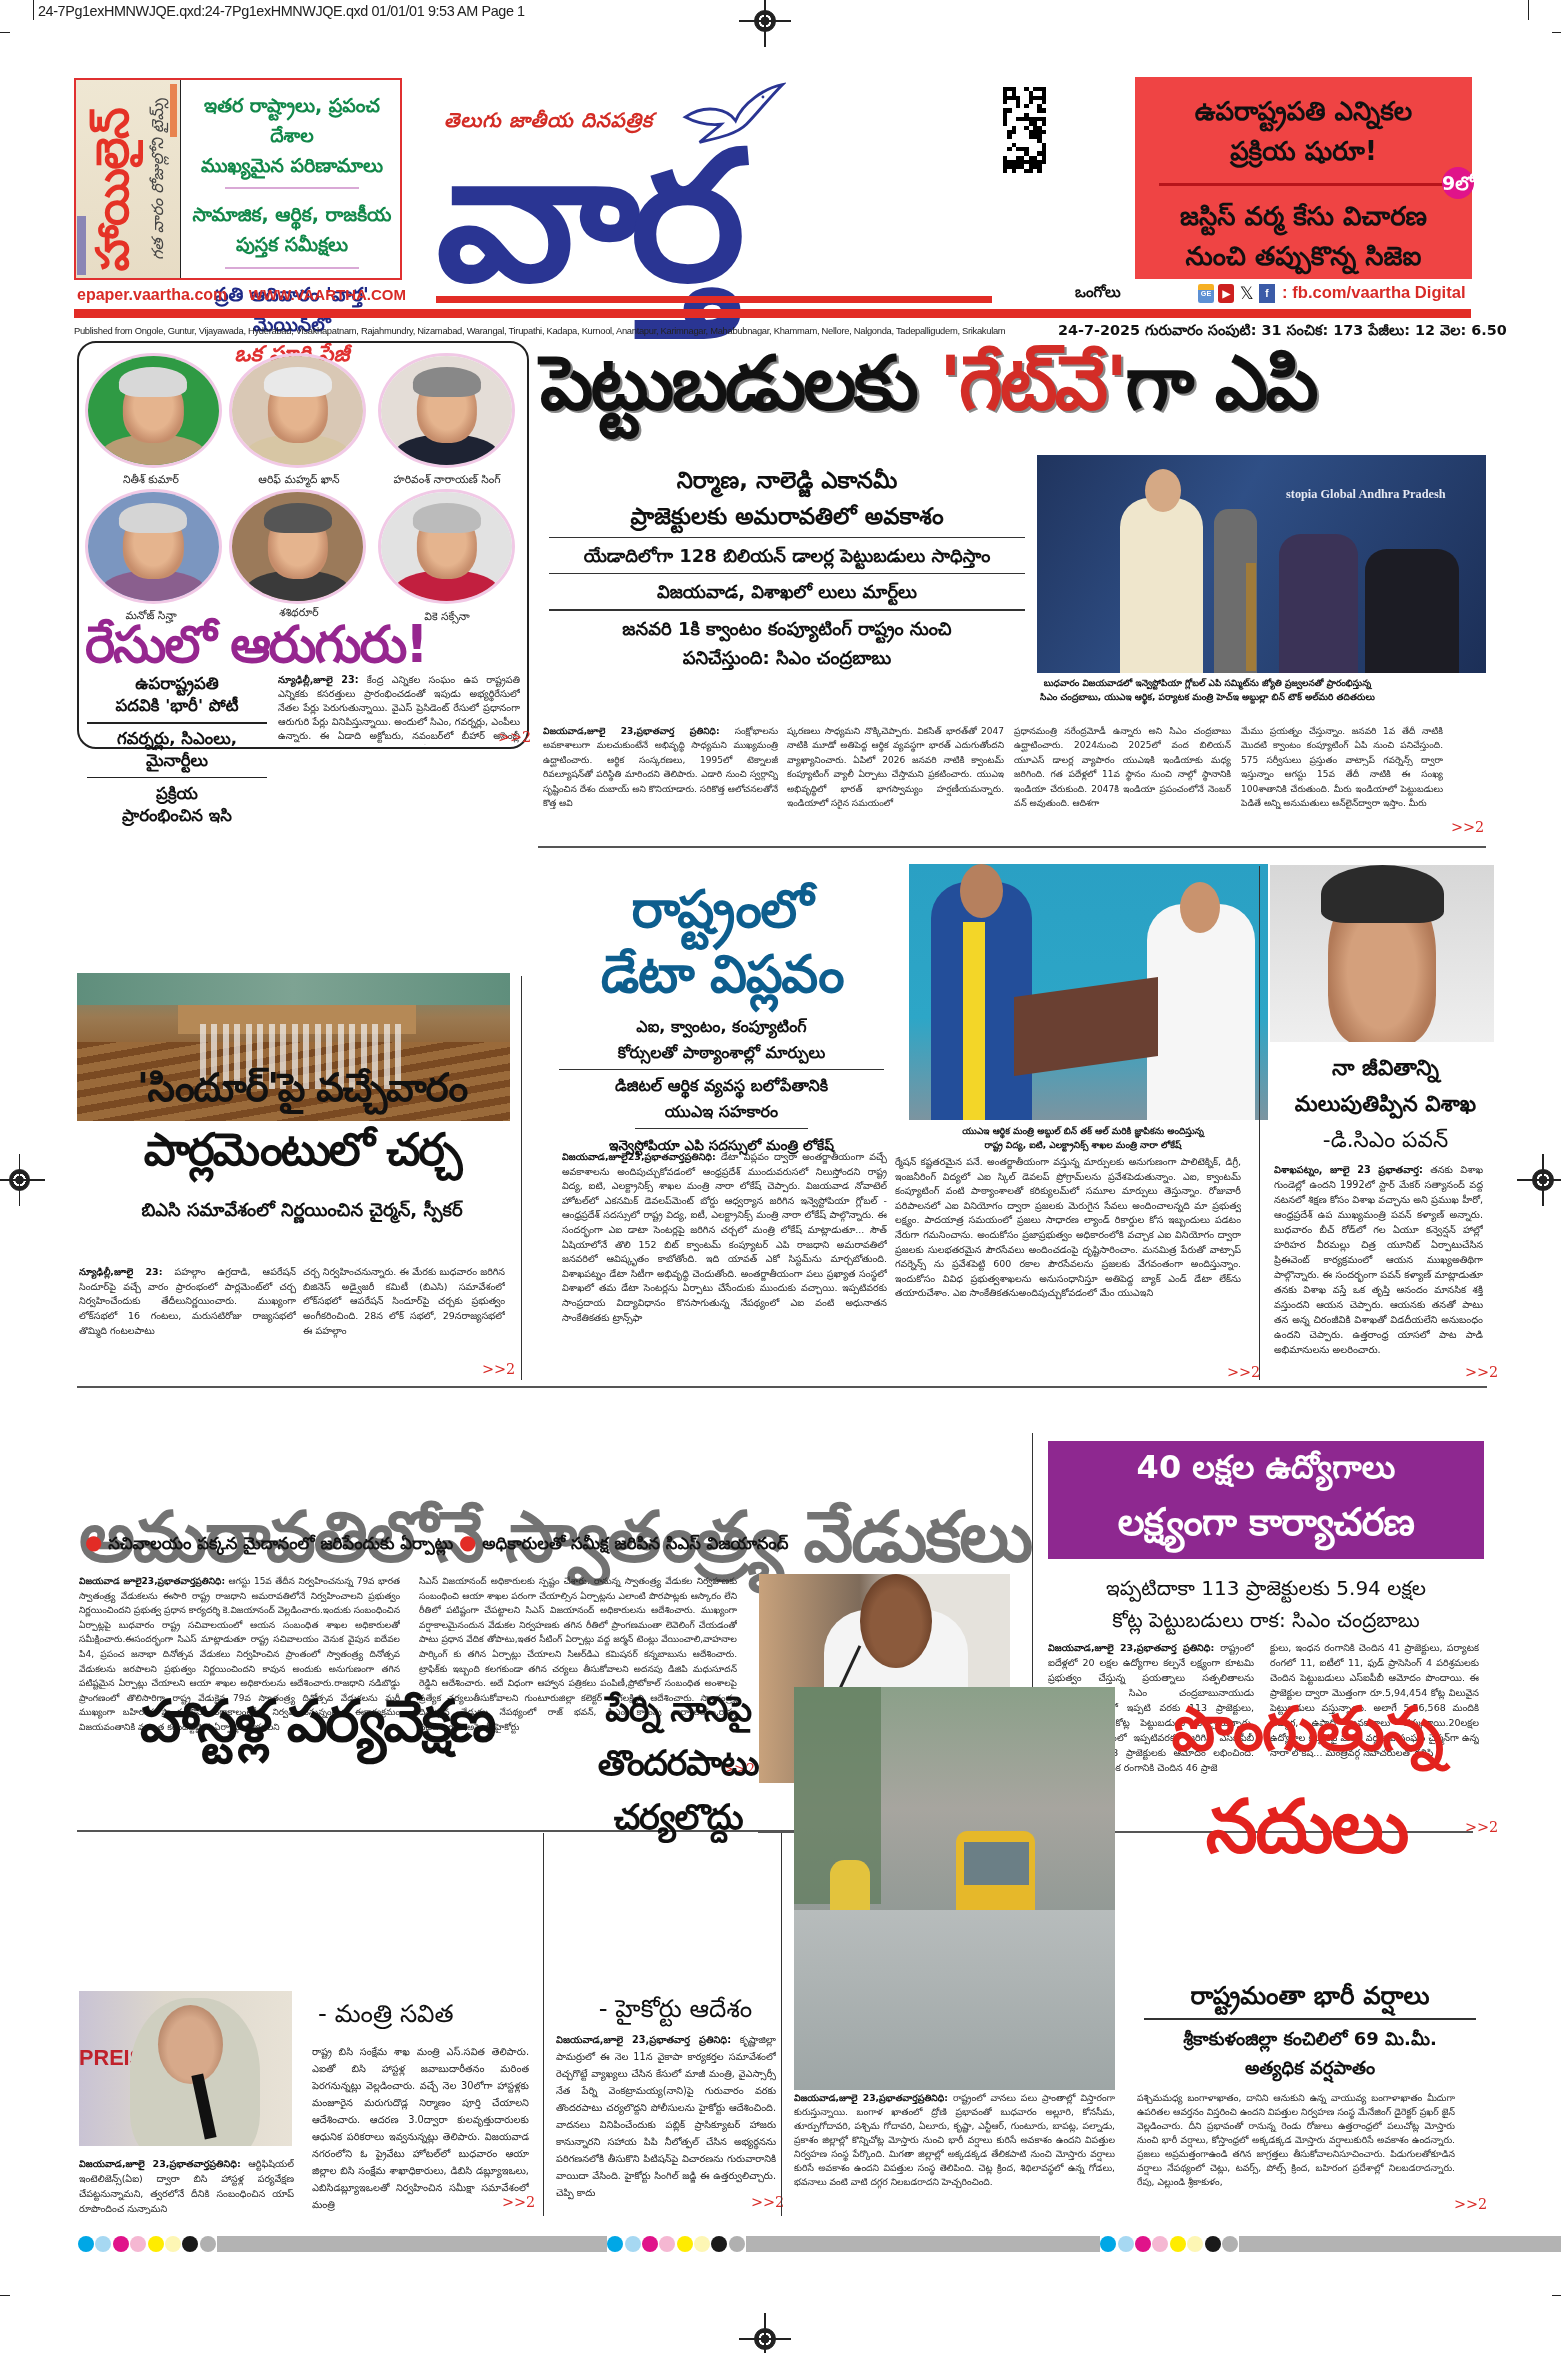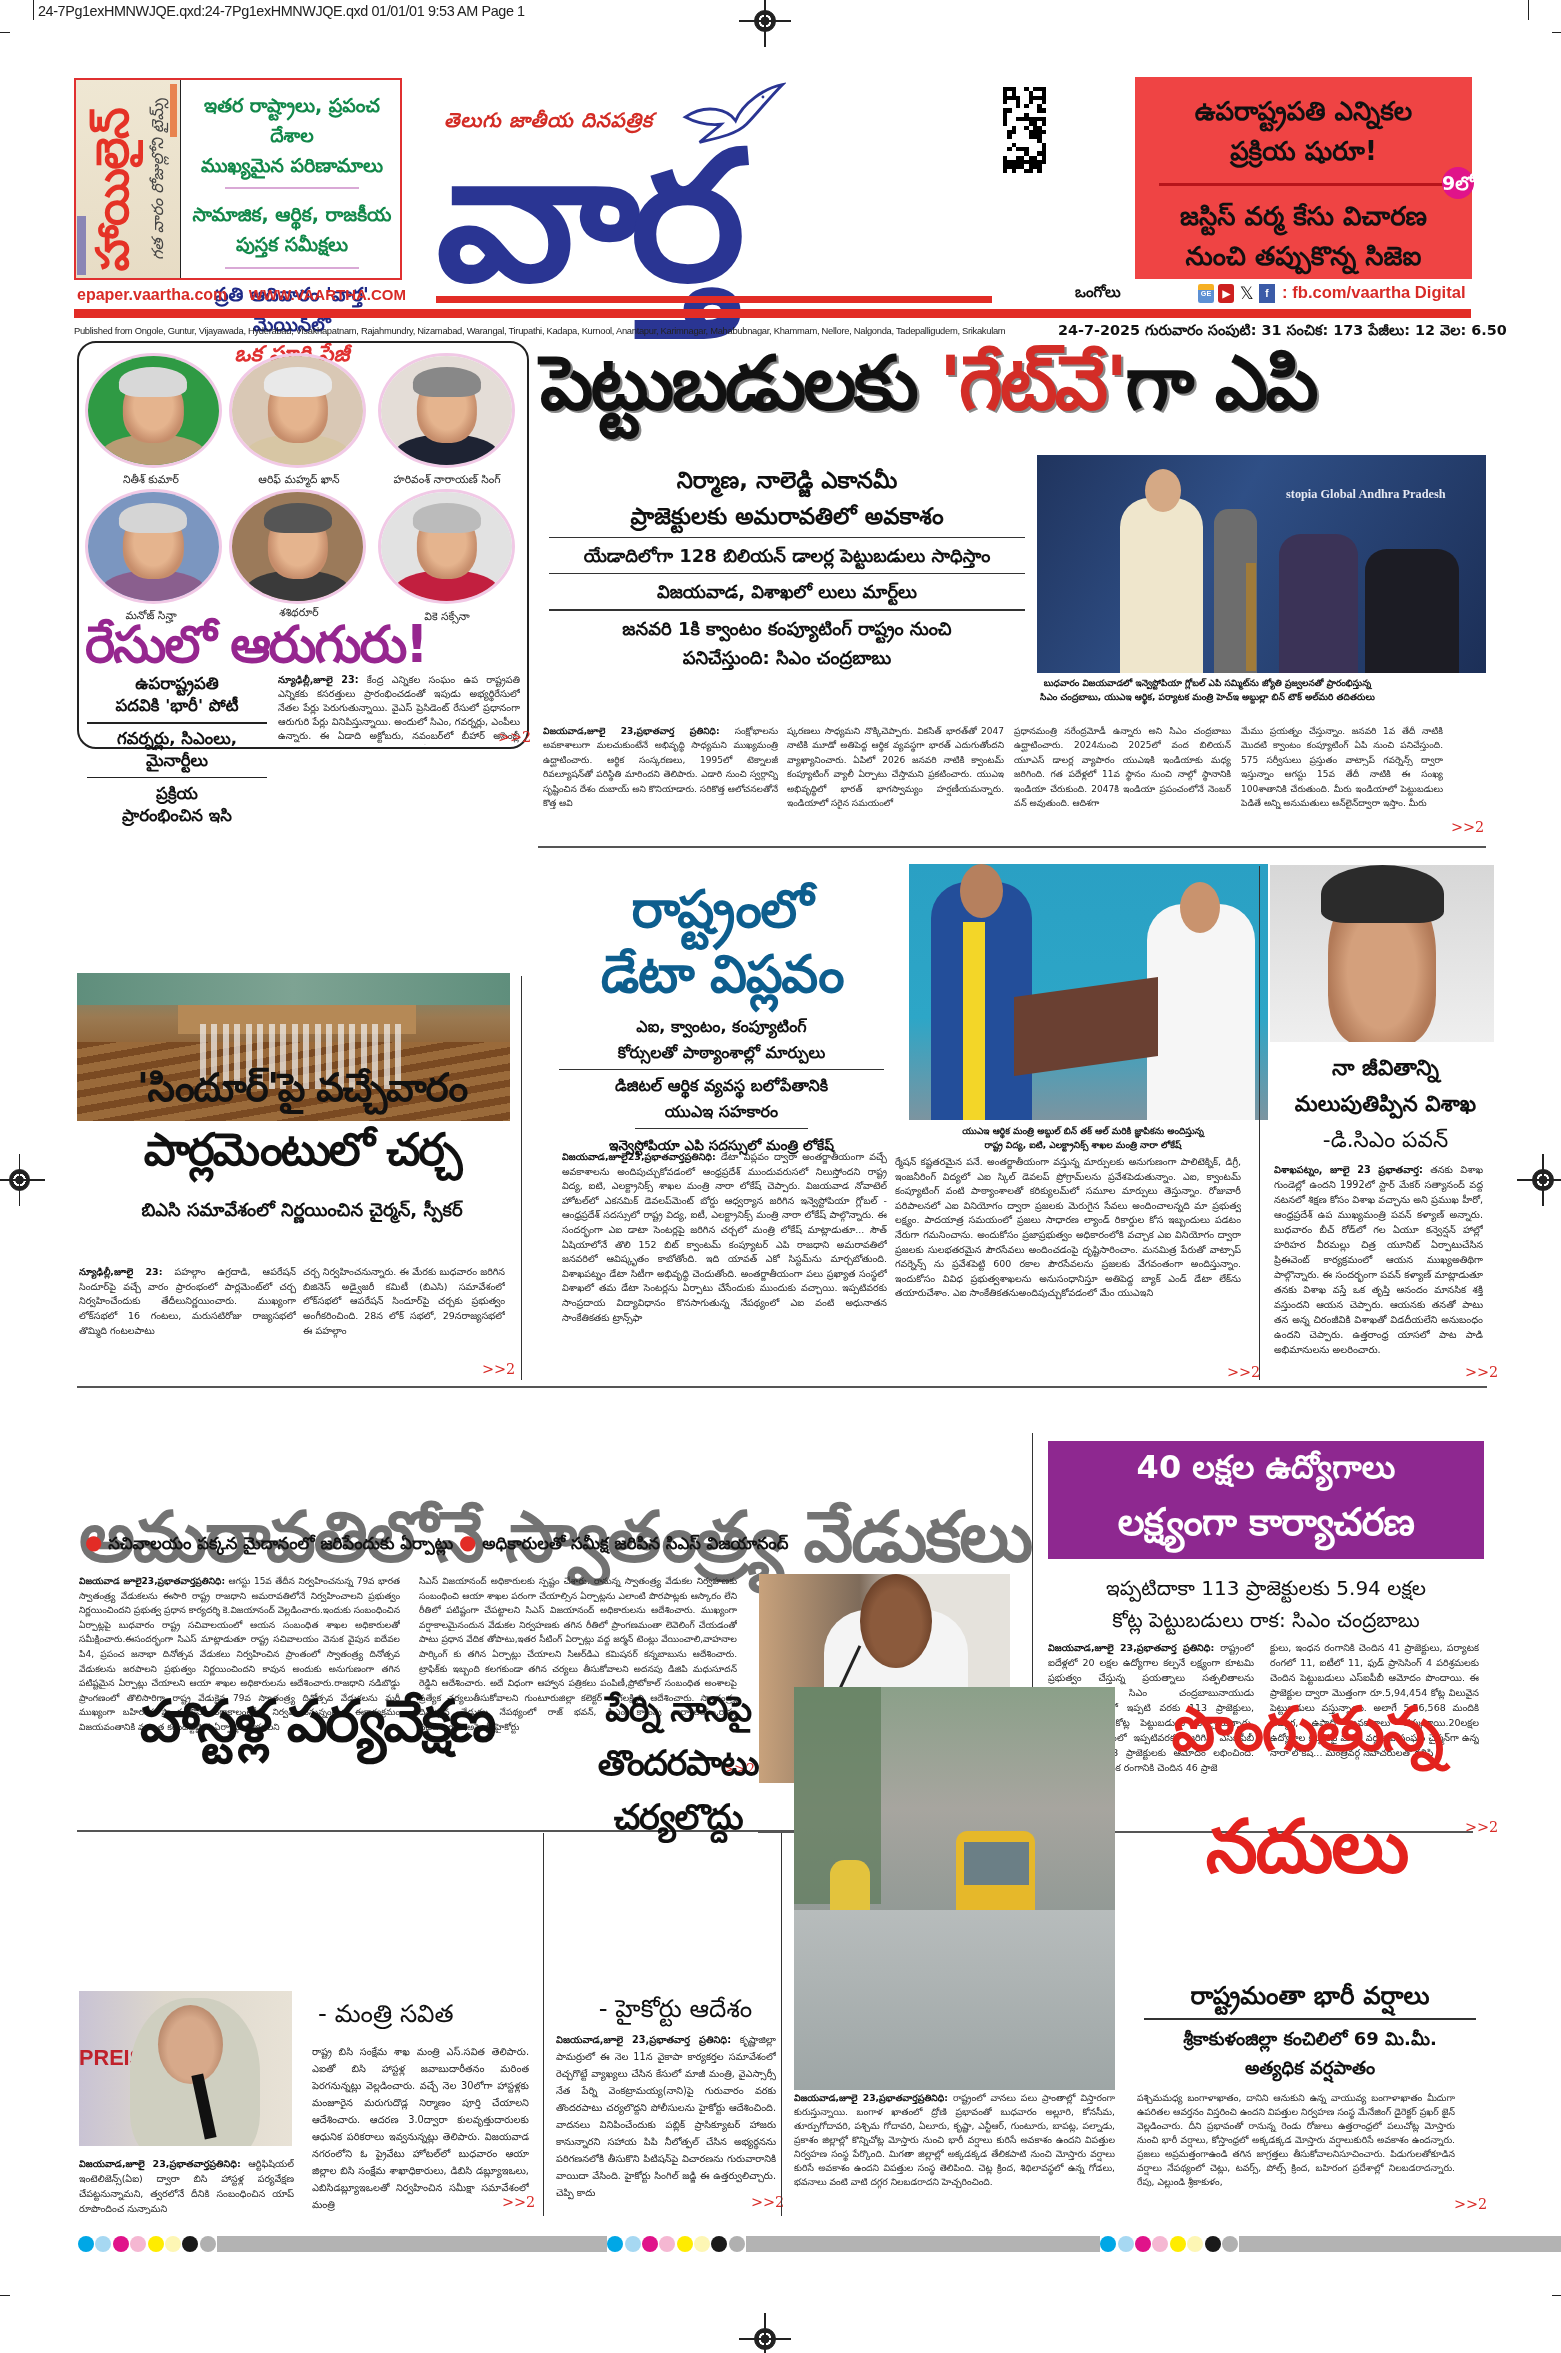--- a/index.html
+++ b/index.html
@@ -116,21 +116,21 @@
   .ai-head .l1 { font-size: 51px; line-height: 72px; letter-spacing: -1.4px; }
   .ai-head .l2 { font-size: 58px; line-height: 79px; letter-spacing: -2.9px; }
   .ai-byline { left: 318px; top: 1999px; font-size: 24.5px; color: #111; }
   .photo-savitha { left: 79px; top: 1991px; width: 213px; height: 155px; background: linear-gradient(90deg, #c9c3d4 0%, #ddd7cc 40%, #e8e2d6 100%); overflow: hidden; }
   .perni-head { left: 577px; top: 1682px; width: 202px; text-align: center; font-weight: 900; color: #111; }
   .perni-head .l { font-size: 35px; line-height: 54px; letter-spacing: -1.4px; }
   .perni-by { left: 567px; top: 1991px; width: 217px; text-align: center; font-size: 24.5px; line-height: 36px; }
   .photo-rain { left: 794px; top: 1687px; width: 321px; height: 403px; background: linear-gradient(180deg, #8ba089 0%, #a7a59f 30%, #8f9894 60%, #a8afaf 100%); overflow: hidden; }
   .rivers-head { left: 1126px; top: 1682px; width: 361px; text-align: center; color: #e3221e; font-weight: 700; }
   .rivers-head .l1 { font-size: 61px; line-height: 94px; letter-spacing: -2.2px; }
-  .rivers-head .l2 { font-size: 74px; line-height: 101px; letter-spacing: -2.2px; margin-top: 20px; }
+  .rivers-head .l2 { font-size: 74px; line-height: 101px; letter-spacing: -2.2px; }
   .rivers-sub { left: 1144px; top: 1978px; width: 332px; text-align: center; }
   .rivers-sub .l1 { font-size: 24.5px; font-weight: 700; line-height: 36px; }
   .rivers-sub .rule { height: 1.4px; background: #333; margin: 4.3px 0; }
   .rivers-sub .l2 { font-size: 18px; font-weight: 700; line-height: 29px; }
 
   
   .color-strip { top: 2235px; height: 17.3px; display: flex; align-items: center; }
   .cdot { width: 16px; height: 16px; border-radius: 50%; margin-right: 1.4px; }
   .gbar { height: 16px; background: #b3b3b3; }
 </style>

